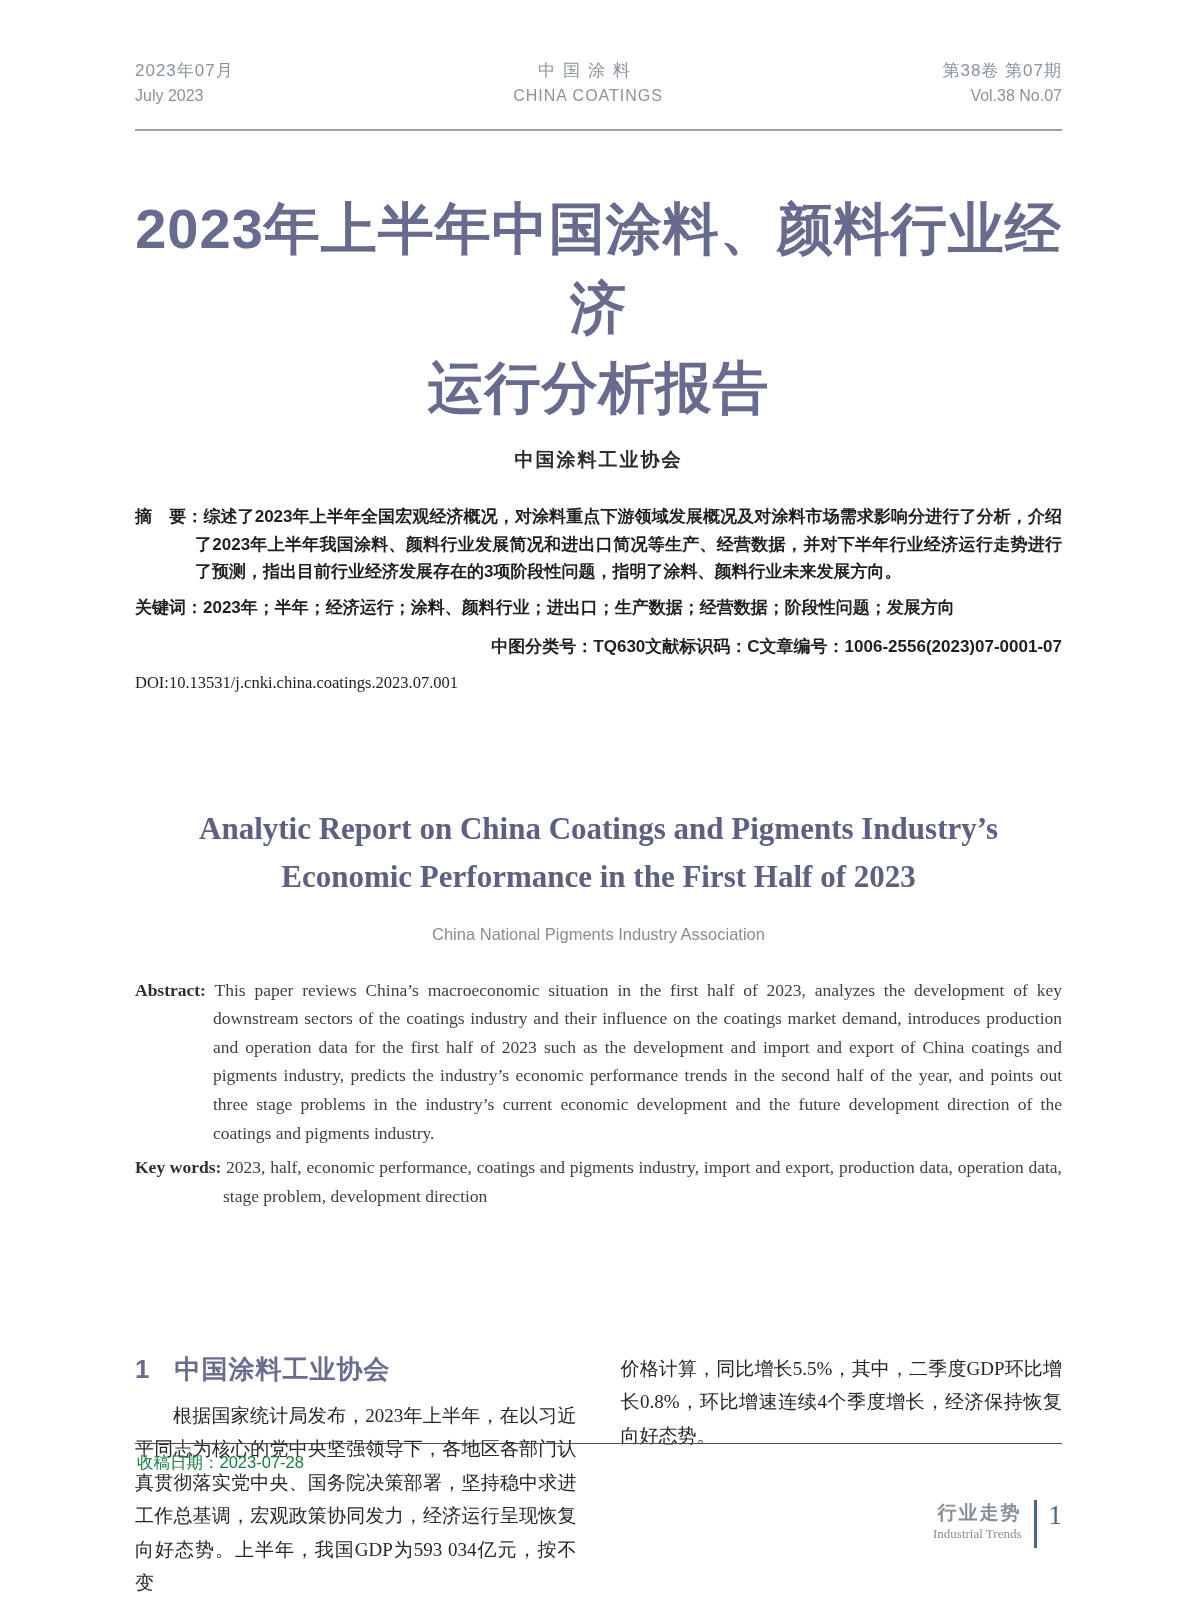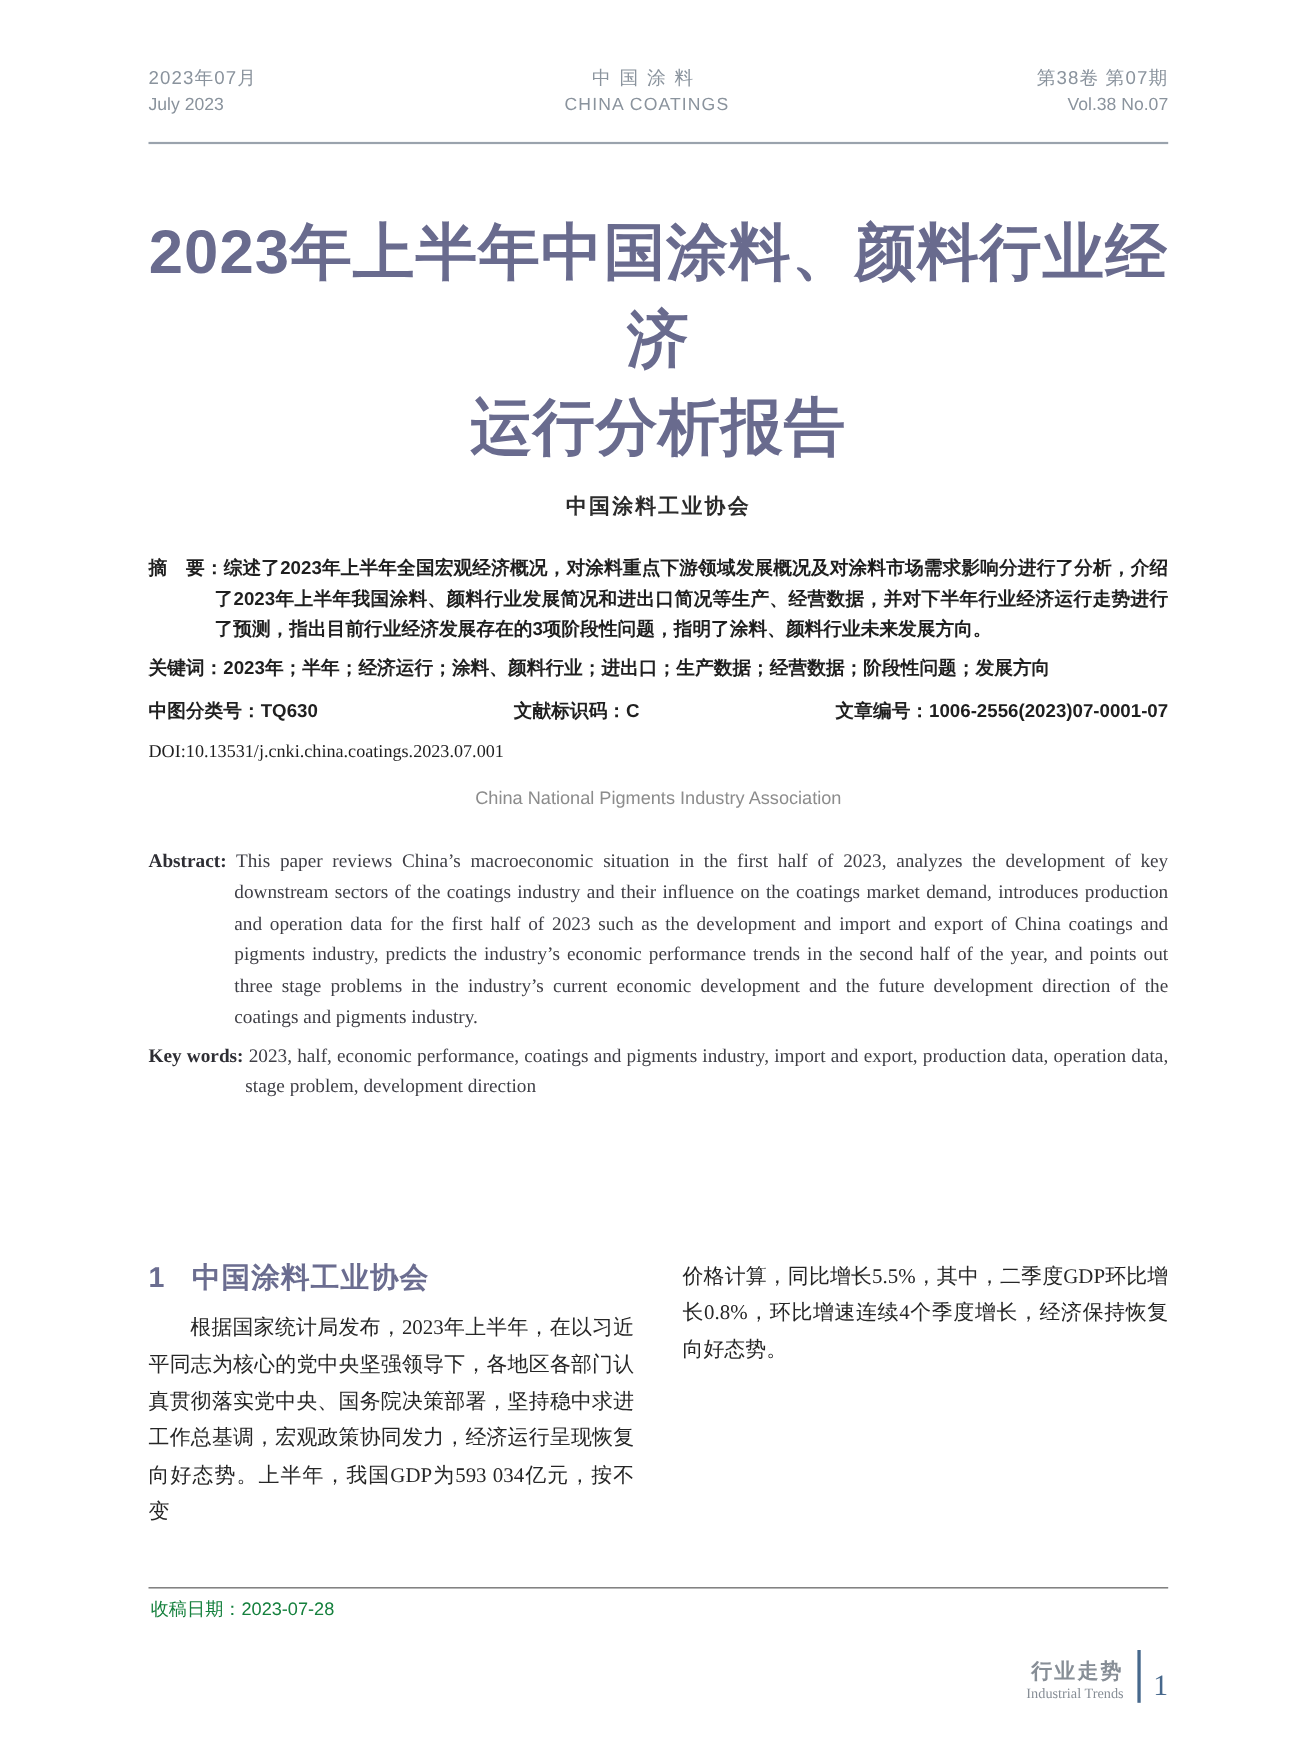--- a/index.html
+++ b/index.html
@@ -38,21 +38,21 @@
   .abs-zh {
     margin-top:30px; font-size:17px; font-weight:600; color:#1f1f1f;
     line-height:1.62; text-align:justify;
     padding-left:60px; text-indent:-60px;
   }
   .kw-zh {
     margin-top:8px; font-size:17px; font-weight:600; color:#1f1f1f;
     line-height:1.6; padding-left:70px; text-indent:-70px;
   }
   .clc-row {
-    margin-top:14px; display:flex; justify-content:space-between;
+    margin-top:14px; display:flex; justify-content:flex-end;
     font-size:17px; font-weight:600; color:#1f1f1f;
   }
   .doi-line {
     margin-top:15px; font-family:"Liberation Serif","DejaVu Serif",serif;
     font-size:16.5px; color:#1f1f1f;
   }
 
   
   .title-en {
     margin-top:112px; text-align:center; color:#5d6083;
@@ -91,21 +91,21 @@
   
   .footnote-rule { position:absolute; left:135px; top:1443px; width:927px; border-top:1.5px solid #4d4d4d; }
   .footnote {
     position:absolute; left:137px; top:1452px;
     font-size:16.5px; color:#15803d;
   }
 
   
   .pfooter {
     position:absolute; right:125px; top:1500px;
-    display:flex; align-items:flex-end; gap:12px;
+    display:flex; align-items:flex-start; gap:12px;
   }
   .pfooter .labels { text-align:right; }
   .pfooter .zh { font-size:19px; font-weight:bold; color:#878e96; letter-spacing:2px; }
   .pfooter .en { font-family:"Liberation Serif","DejaVu Serif",serif; font-size:13px; color:#878e96; }
   .pfooter .vbar { width:3px; height:48px; background:#47688c; }
   .pfooter .pnum {
     font-family:"Liberation Serif","DejaVu Serif",serif;
     font-size:27px; color:#47688c;
   }
 </style>
@@ -141,20 +141,24 @@
   <p class="kw-zh"><span>关键词：</span><span>2023年；半年；经济运行；涂料、颜料行业；进出口；生产数据；经营数据；阶段性问题；发展方向</span></p>
 
   <div class="clc-row">
     <span><span>中图分类号：</span><span>TQ630</span></span>
     <span><span>文献标识码：</span><span>C</span></span>
     <span><span>文章编号：</span><span>1006-2556(2023)07-0001-07</span></span>
   </div>
 
   <div class="doi-line">DOI:10.13531/j.cnki.china.coatings.2023.07.001</div>
 
+  <h2 class="title-en">
+    <span>Analytic Report on China Coatings and Pigments Industry’s</span><br>
+    <span>Economic Performance in the First Half of 2023</span>
+  </h2>
 
   <div class="author-en">China National Pigments Industry Association</div>
 
   <p class="abs-en"><b>Abstract:</b> <span>This paper reviews China’s macroeconomic situation in the first half of 2023, analyzes the development of key downstream sectors of the coatings industry and their influence on the coatings market demand, introduces production and operation data for the first half of 2023 such as the development and import and export of China coatings and pigments industry, predicts the industry’s economic performance trends in the second half of the year, and points out three stage problems in the industry’s current economic development and the future development direction of the coatings and pigments industry.</span></p>
 
   <p class="kw-en"><b>Key words:</b> <span>2023, half, economic performance, coatings and pigments industry, import and export, production data, operation data, stage problem, development direction</span></p>
 
   <div class="body-cols">
     <div class="col">
       <div class="sec-head">

